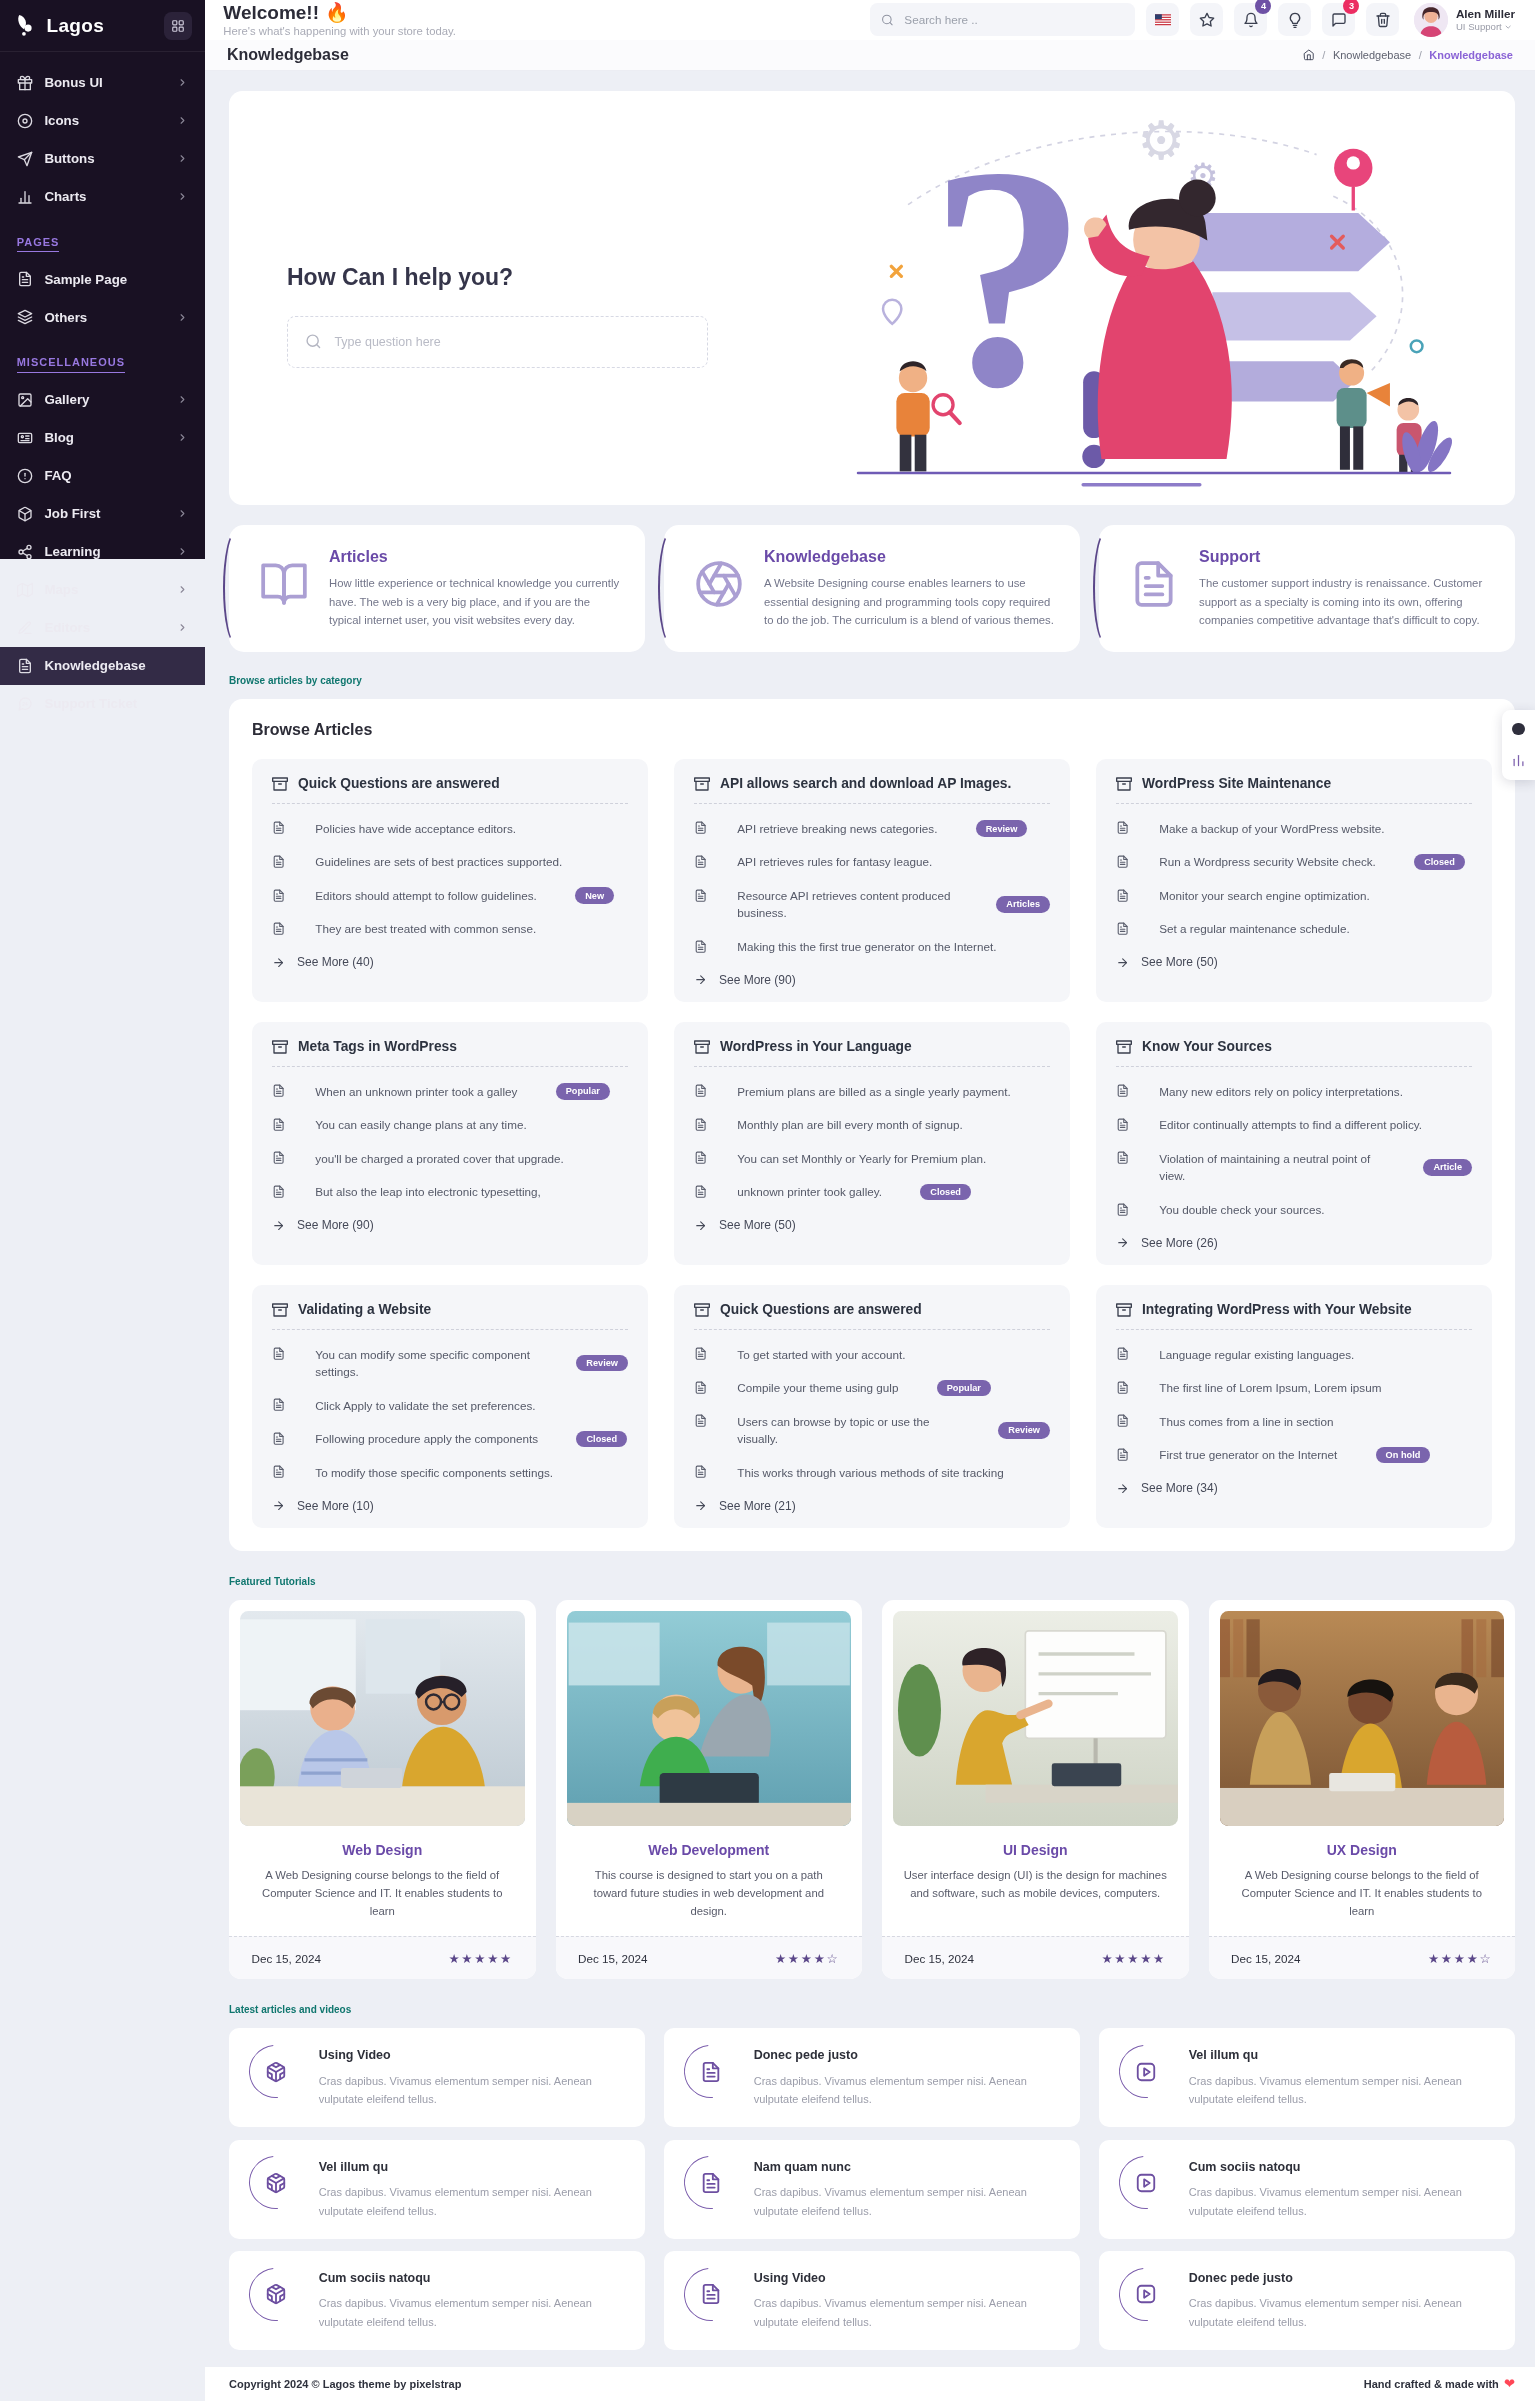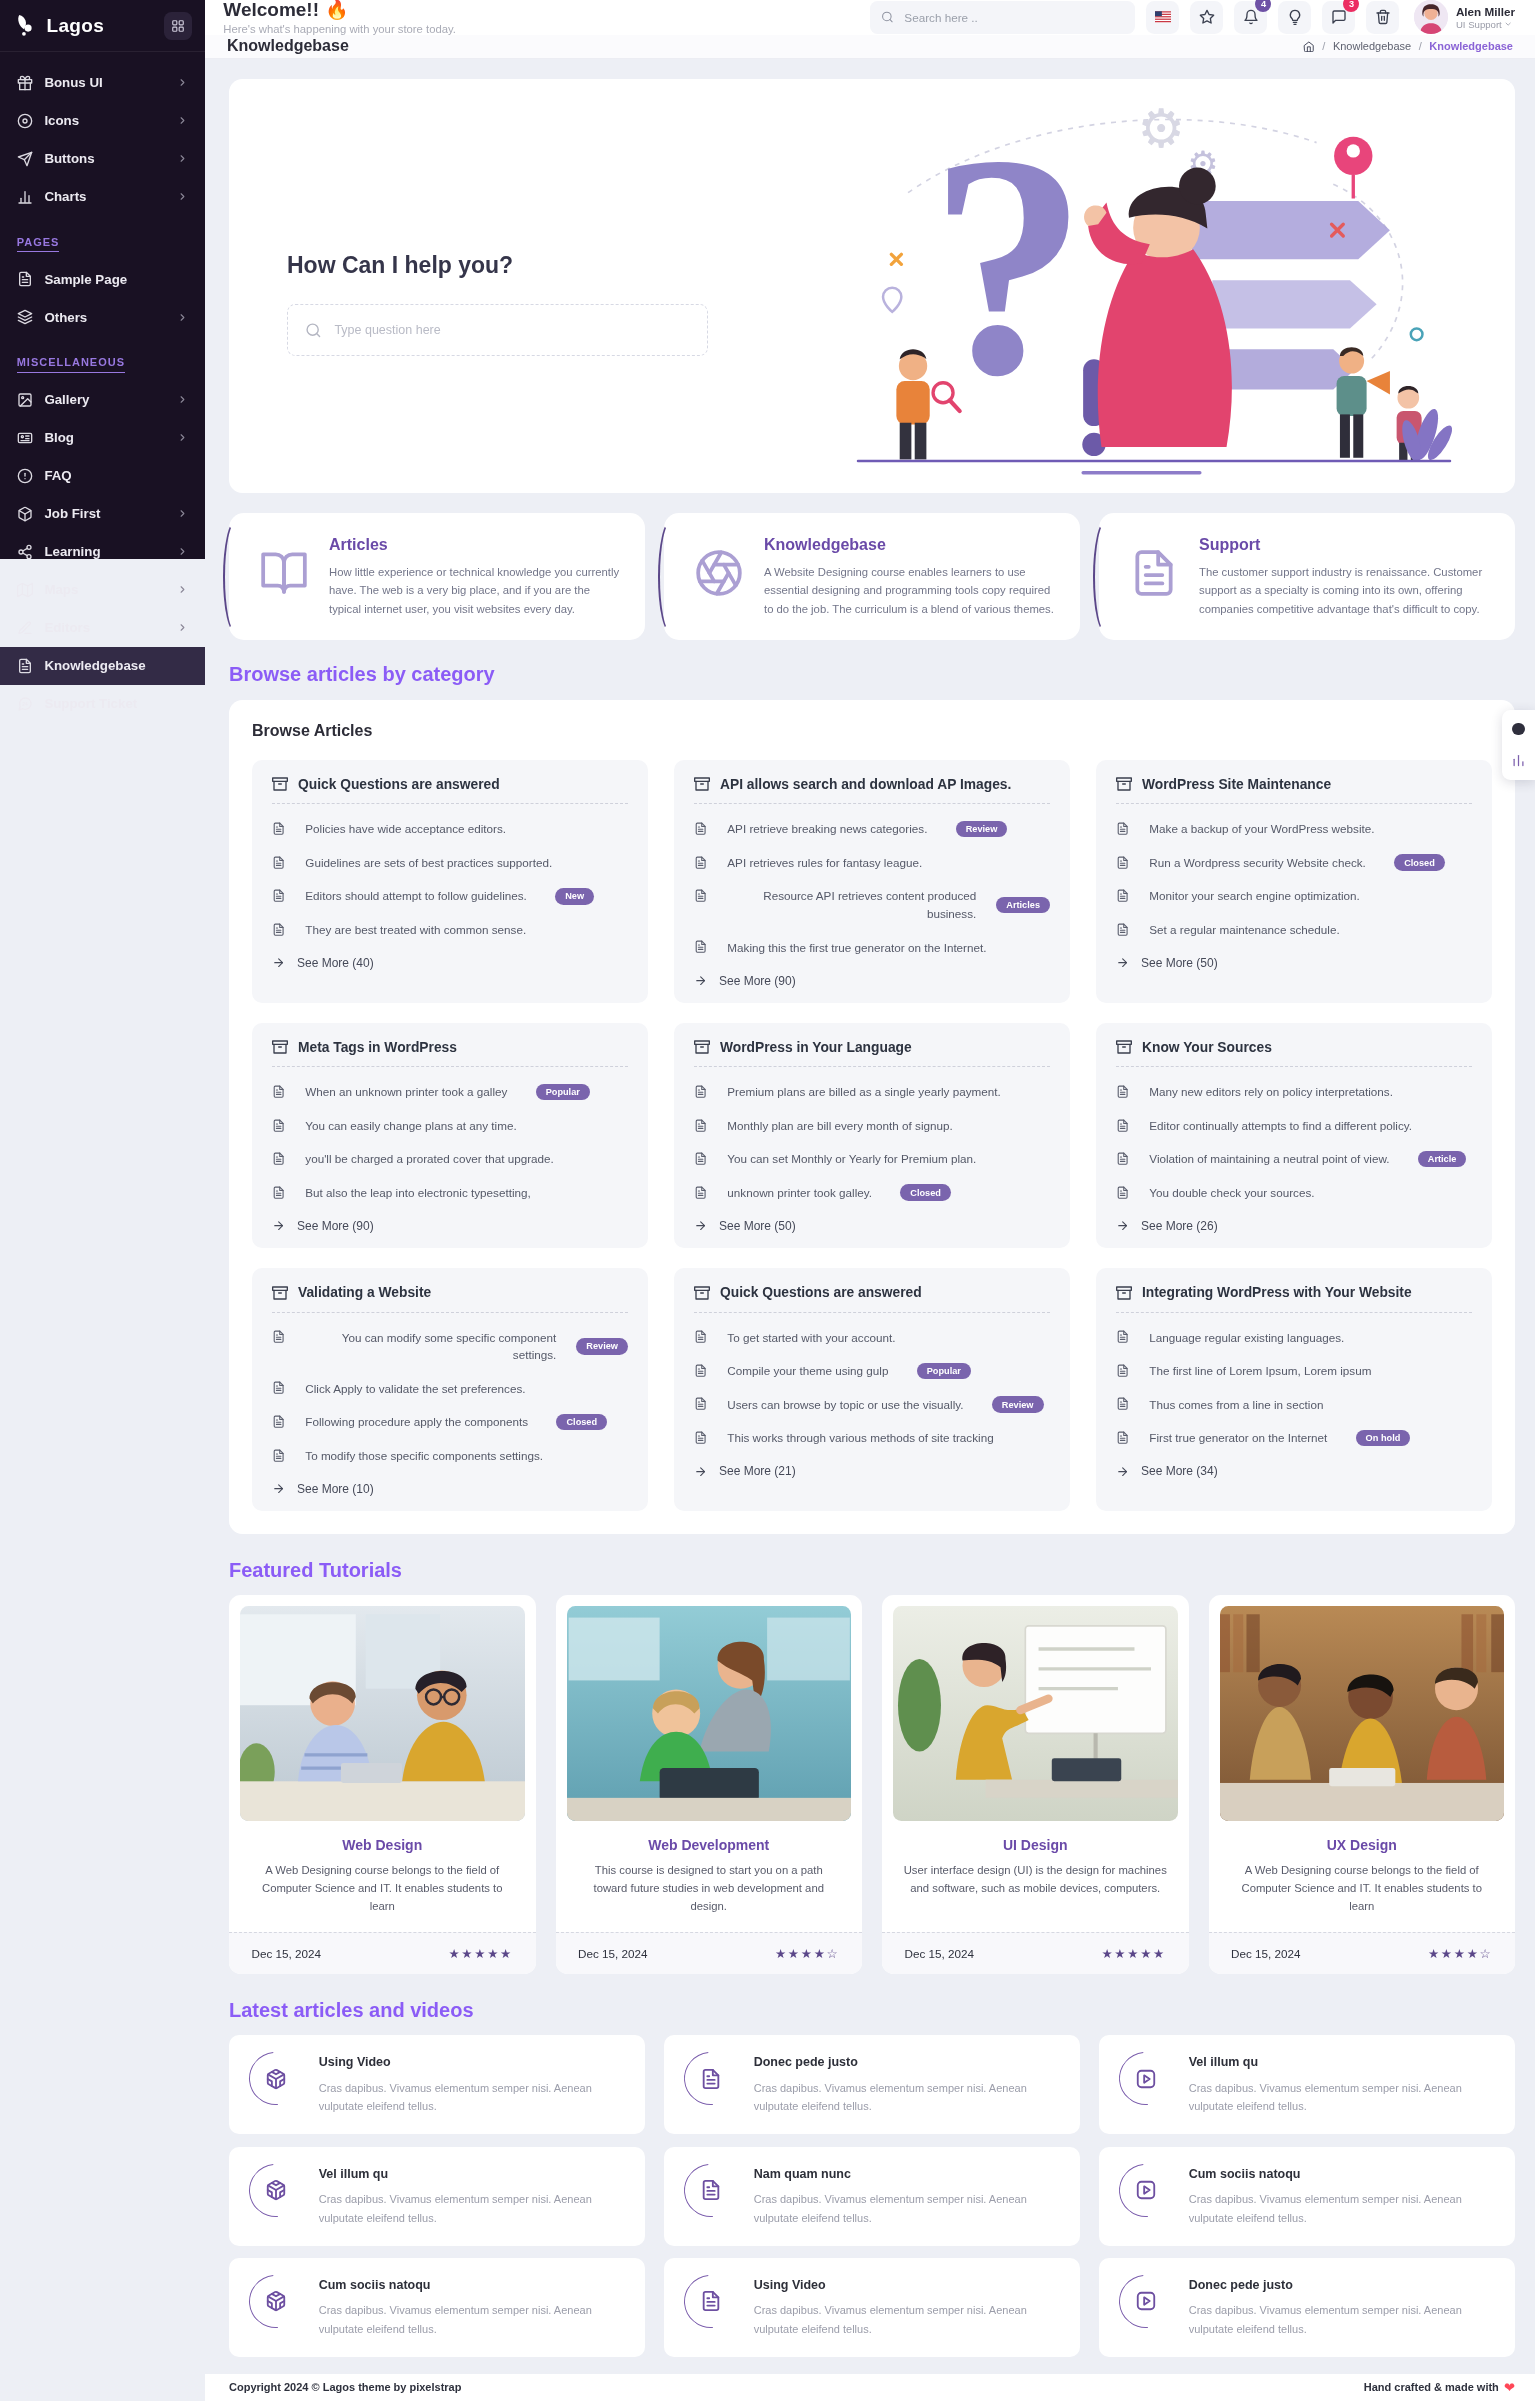--- a/index.html
+++ b/index.html
@@ -45,21 +45,21 @@
   .user-role svg { width:8.3px; height:8.3px; }
 
   .pagebar { height:40px; background:#fbfbfd; border-bottom:0.8px solid #ecedf3; display:flex; align-items:center; padding:0 22px; }
   .page-title { font-size:16px; font-weight:700; color:#2c2c38; }
   .breadcrumb { margin-left:auto; display:flex; align-items:center; gap:7.5px; font-size:11px; color:#5f6270; }
   .breadcrumb svg { width:11.7px; height:11.7px; color:#44485a; }
   .crumb-sep { color:#9da0ac; }
   .crumb-last { color:#8a63d6; font-weight:600; }
 
   .content { flex:1; padding:20px 20px 0 24px; }
-  .section-title { font-size:20px; font-weight:700; color:#8b5cf6; margin:0 0 13.3px; }
+  .section-title { font-size:10px; font-weight:700; color:#0f766e; margin:0 0 13.3px; }
 
   
   .hero { position:relative; background:#fff; border-radius:13.3px; height:414px; margin-bottom:20px; overflow:hidden; }
   .hero-left { position:absolute; left:58px; top:173px; width:421px; }
   .hero-title { margin:0 0 25px; font-size:23px; font-weight:600; color:#35354a; }
   .hero-search { height:52px; border:0.8px dashed #d7d9e4; border-radius:8.3px; display:flex; align-items:center; gap:11px; padding:0 16.7px; color:#b4b6c2; }
   .hero-search svg { width:16.7px; height:16.7px; flex:none; }
   .hero-search input { border:0; outline:0; background:transparent; font-size:12.5px; width:100%; color:#5a5d6b; font-family:inherit; }
   .hero-search input::placeholder { color:#b9bbc6; }
   .hero-art { position:absolute; right:40px; top:5px; width:642px; height:404px; }
@@ -72,21 +72,21 @@
   .info-title { margin:0 0 8.3px; font-size:16px; font-weight:700; color:#6a4aa8; }
   .info-text { margin:0; font-size:11.3px; line-height:1.65; color:#73768a; }
 
   
   .browse-card { background:#fff; border-radius:13.3px; padding:22px 23px 23px; margin-bottom:25px; }
   .browse-title { margin:0 0 20px; font-size:16px; font-weight:700; color:#2d2d38; }
   .cat-grid { display:grid; grid-template-columns:repeat(3,1fr); gap:20px 26px; }
   .cat-box { background:#f5f6f9; border-radius:10px; padding:16.7px 20px 15px; }
   .cat-head { display:flex; align-items:center; gap:10px; font-size:13.8px; font-weight:700; color:#2d3340; padding-bottom:11px; border-bottom:0.8px dashed #cfd1db; }
   .cat-head svg { width:16px; height:16px; color:#3a3f4e; flex:none; }
-  .cat-item { display:flex; align-items:flex-start; gap:20px; margin-top:16px; font-size:11.7px; color:#555968; cursor:pointer;text-align:right; }
+  .cat-item { display:flex; align-items:flex-start; gap:30px; margin-top:16px; font-size:11.7px; color:#555968; cursor:pointer; }
   .cat-item svg { width:13.3px; height:13.3px; color:#5a5e6d; flex:none; margin-top:1.7px; }
   .cat-item-text { line-height:1.5; }
   .cat-badge { background:#7a64ad; color:#fff; font-size:9.2px; font-weight:700; padding:3.3px 10px; border-radius:11px; margin-left:8.3px; white-space:nowrap; align-self:center; }
   .cat-item.badge-right .cat-badge { margin-left:auto; }
   .see-more { display:flex; align-items:center; gap:11.7px; margin-top:17.5px; font-size:12px; font-weight:500; color:#454958; cursor:pointer; }
   .see-more svg { width:13.3px; height:13.3px; }
 
   
   .tut-grid { display:grid; grid-template-columns:repeat(4,1fr); gap:20px; margin-bottom:25px; }
   .tut-card { background:#fff; border-radius:11.7px; overflow:hidden; padding:11px 11px 0; display:flex; flex-direction:column; cursor:pointer; }

